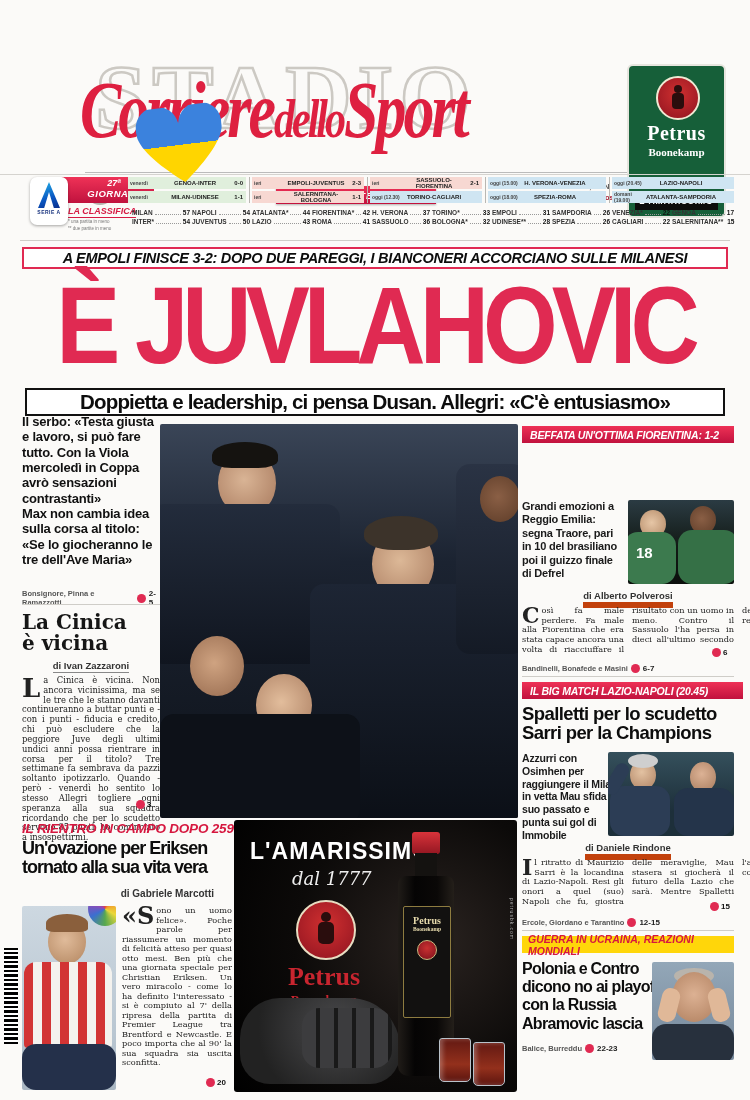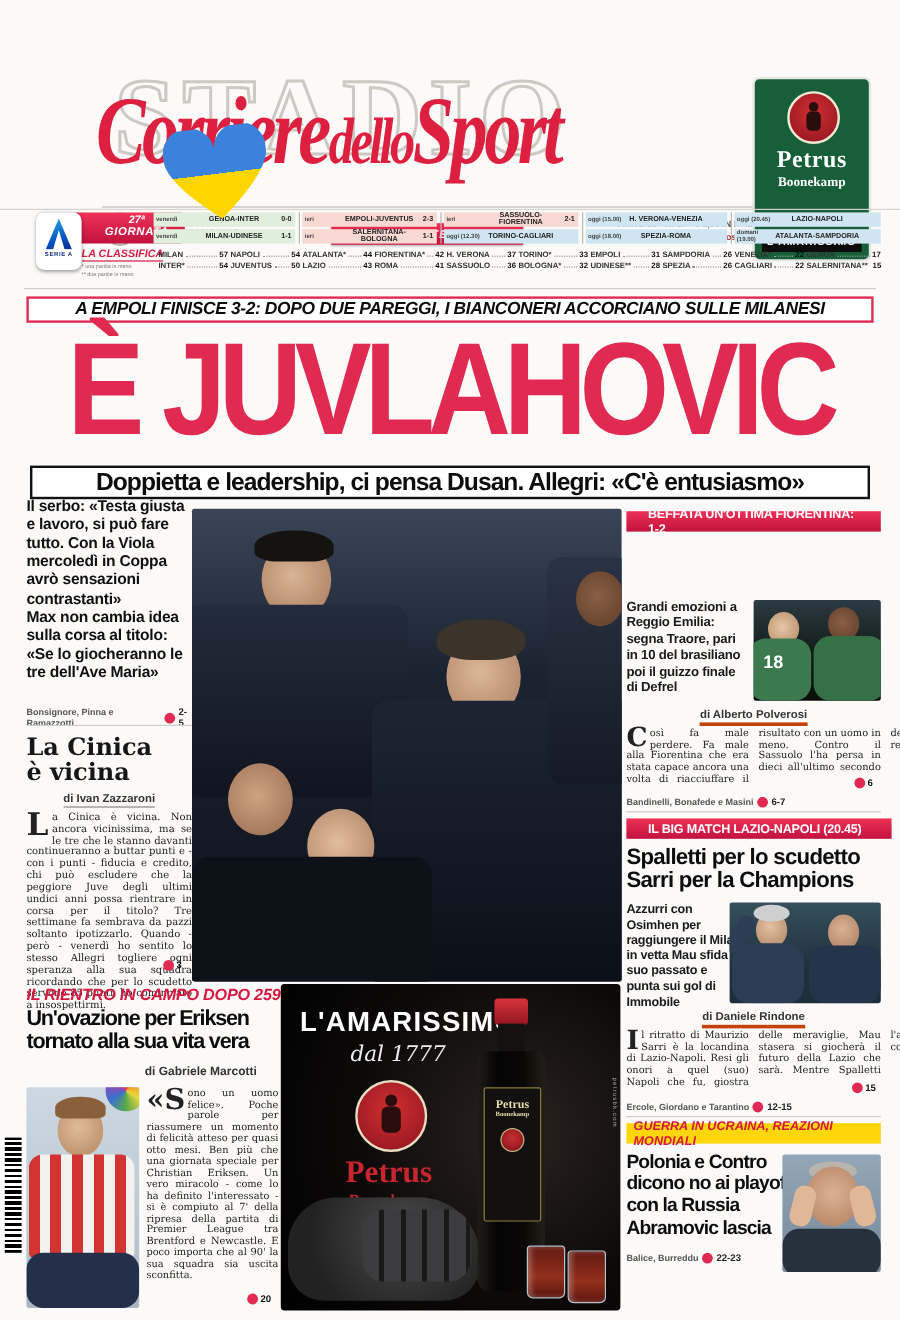--- a/index.html
+++ b/index.html
@@ -104,28 +104,28 @@
                 font-weight:bold;font-size:20px;line-height:1.05;color:#161616;}
   .cinica-by{left:22px;top:660px;width:138px;text-align:center;font-size:9.5px;font-weight:bold;color:#333;}
   .cinica-by span{border-bottom:1px solid #888;padding-bottom:1px;}
   .cinica-body{left:22px;top:676px;width:138px;font-family:"DejaVu Serif",serif;font-size:8.4px;
                line-height:1.17;text-align:justify;color:#222;}
   .cinica-body::first-letter{float:left;font-size:26px;line-height:.8;padding:2px 3px 0 0;font-weight:bold;}
   .refend{display:inline-flex;align-items:center;gap:2px;font-size:8px;font-weight:bold;}
 
   
   .redbar{height:17px;background:linear-gradient(180deg,#ee3156,#c1123e);color:#fff;
-          display:flex;align-items:center;padding:0 18px;font-size:10.5px;font-weight:bold;
-          letter-spacing:-.2px;}
+          display:flex;align-items:center;padding:0 8px;font-size:10.5px;font-weight:bold;
+          font-style:italic;letter-spacing:-.2px;}
   .yellowbar{height:17px;background:#ffd60a;color:#d6173f;display:flex;align-items:center;
              padding:0 6px;font-size:10.5px;font-weight:900;font-style:italic;}
   .sec-title{font-weight:900;color:#0d0d0d;letter-spacing:-.6px;line-height:1.04;}
   .lede{font-weight:bold;color:#1a1a1a;line-height:1.22;letter-spacing:-.2px;}
   .byline-c{text-align:center;font-size:9.5px;font-weight:bold;color:#333;}
-  .byline-c span{border-bottom:3px solid #c2410c;padding-bottom:1px;}
+  .byline-c span{border-bottom:6px solid #c2410c;padding-bottom:1px;}
   .body2col{column-count:2;column-gap:8px;font-family:"DejaVu Serif",serif;font-size:8.2px;
             line-height:1.18;text-align:justify;color:#222;}
   .body2col::first-letter{float:left;font-size:22px;line-height:.85;padding-right:2px;font-weight:bold;}
 
   
   .erik-kicker{left:22px;top:821px;font-size:13.5px;font-weight:900;font-style:italic;color:#d6173f;letter-spacing:-.2px;}
   .erik-title{left:22px;top:839px;width:210px;font-size:18px;font-weight:900;line-height:1.05;
               letter-spacing:-1px;color:#0d0d0d;}
   .erik-by{left:110px;top:888px;width:104px;text-align:right;font-size:10px;font-weight:bold;color:#333;}
   .erik-body{left:122px;top:906px;width:110px;font-family:"DejaVu Serif",serif;font-size:8.2px;

